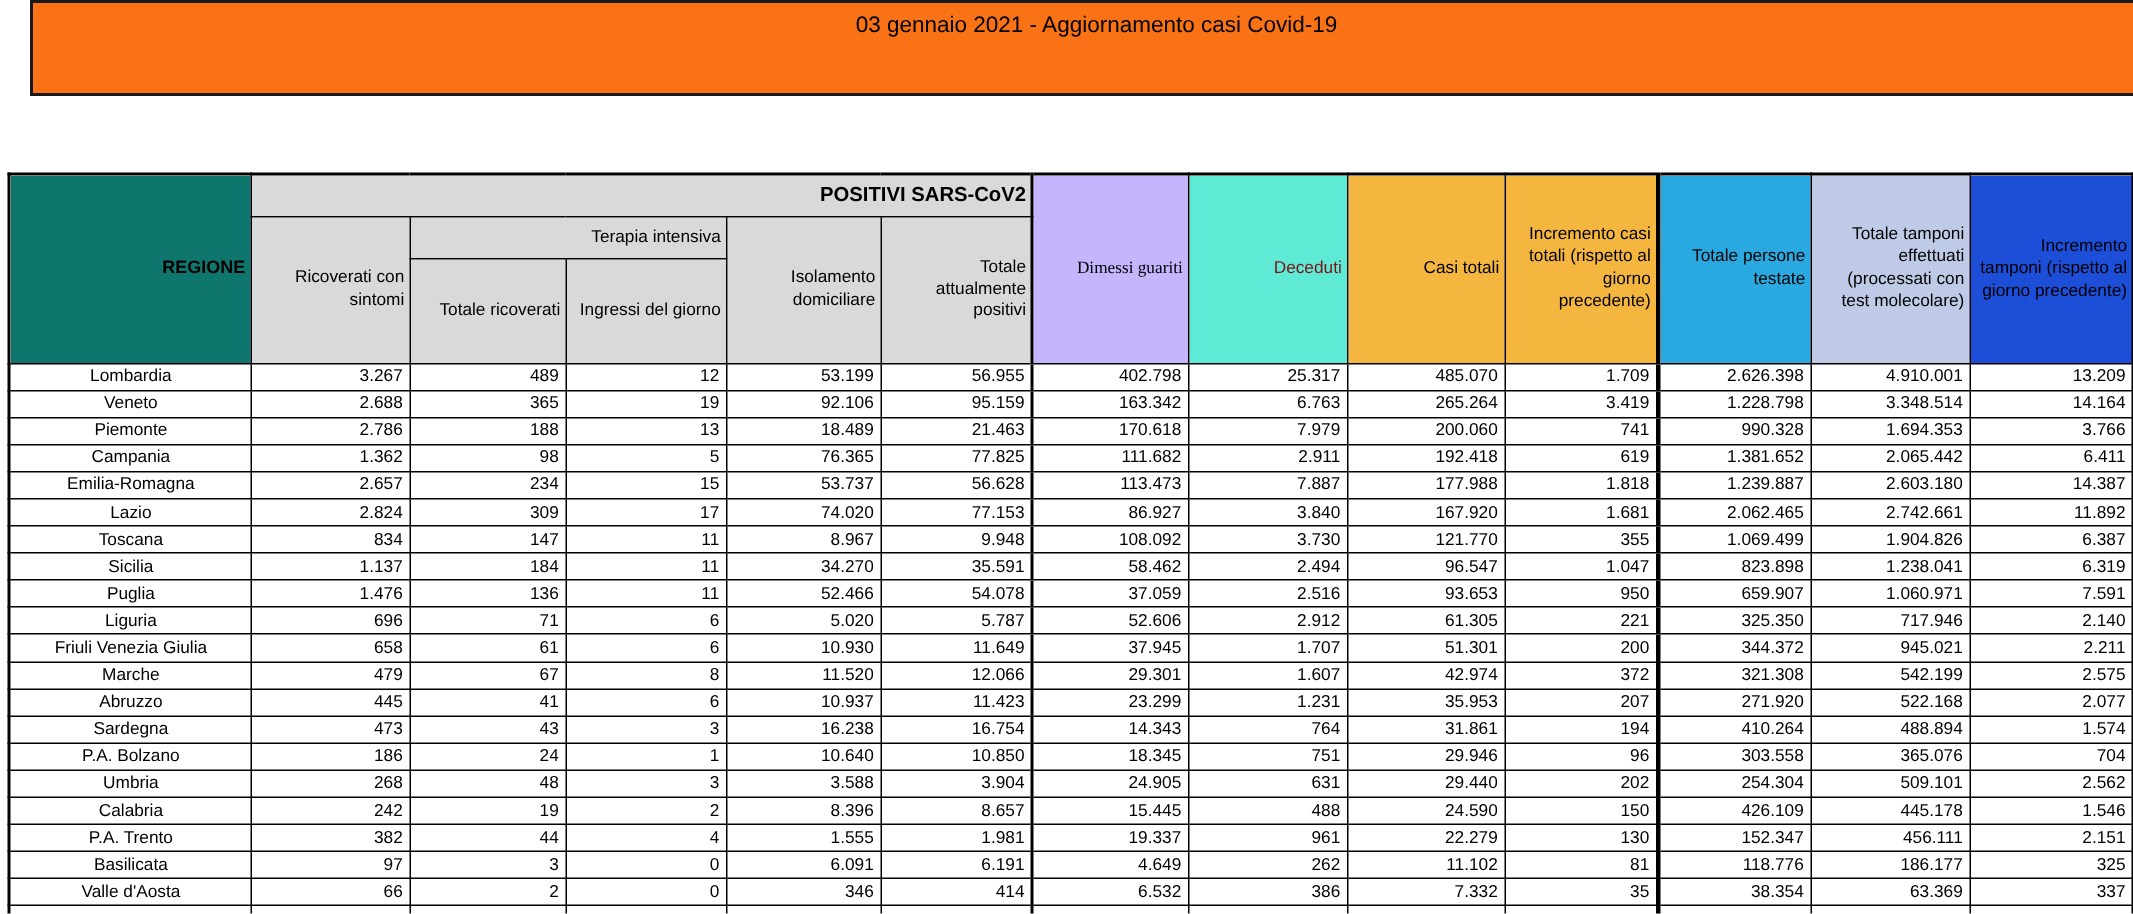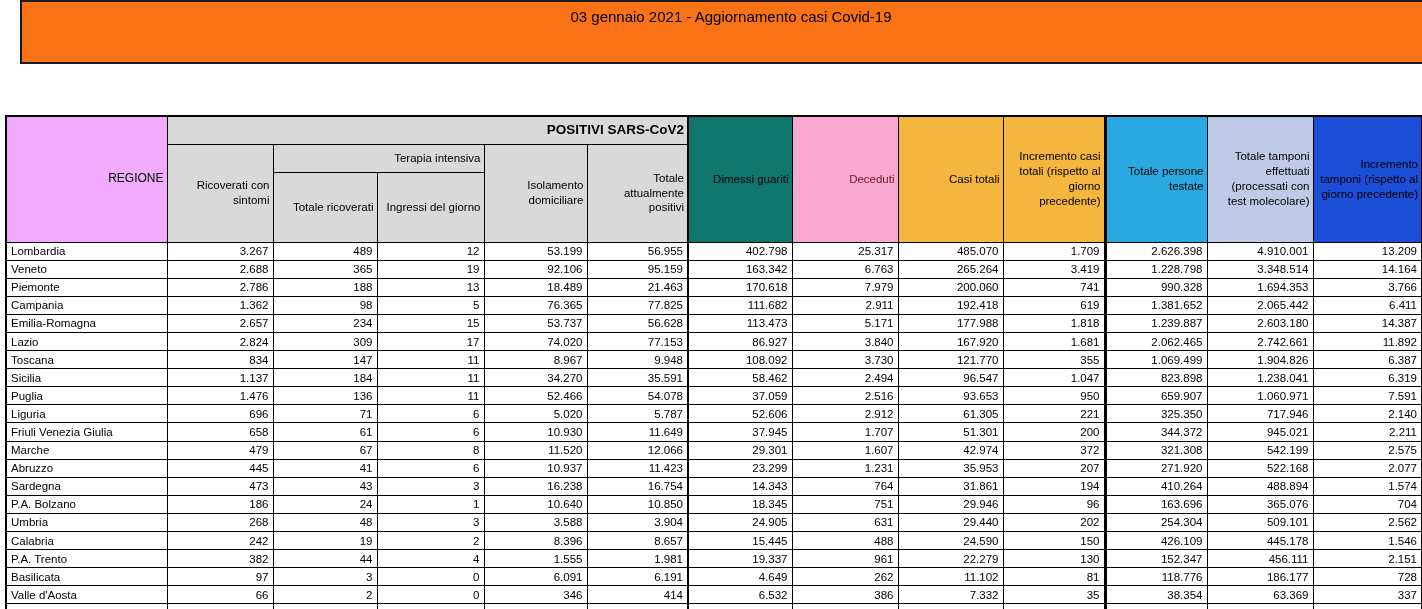--- a/index.html
+++ b/index.html
@@ -19,34 +19,34 @@
   table{
     border-collapse:collapse;table-layout:fixed;width:1416px;
     font-size:11.5px;
   }
   th,td{border:1px solid #000;overflow:hidden;white-space:nowrap;padding:0 3px;box-sizing:border-box;}
   table{border:2px solid #000;}
   thead th{font-weight:normal;text-align:right;vertical-align:middle;line-height:1.3;white-space:normal;font-size:11.5px;}
   tr.h1{height:28px;}
   tr.h2{height:28px;}
   tr.h3{height:70px;}
-  .regione-h{background:#f0abfc;font-weight:normal;font-size:12px;}
+  .regione-h{background:#0f766e;font-weight:bold;font-size:12px;}
   .band{background:#d9d9d9;font-weight:bold;font-size:13.5px;}
   .sub{background:#d9d9d9;}
-  .green{background:#0f766e;}
-  .red{background:#f9a8d4;color:#7a1416;}
+  .green{background:#c4b5fd;font-family:Liberation Serif, serif;}
+  .red{background:#5eead4;color:#7a1416;}
   .yellow{background:#f4b63f;}
   .blue{background:#2aa9e0;}
   .lavender{background:#bfcbe6;}
   .lgray{background:#1d4ed8;}
   .bl2{border-left:2px solid #000;}
   .bl3{border-left:3px solid #000;margin-top:12px;}
   tbody tr{height:18.1px;}
   tbody td{background:#fff;}
-  td.region{text-align:left;padding-left:4px;}
+  td.region{text-align:center;padding-left:4px;}
   td.num{text-align:right;padding-right:4px;}
 </style>
 </head>
 <body>
 
 <div class="title-box">
   <div class="title-line1">03 gennaio 2021 - Aggiornamento casi Covid-19</div>
 </div>
 
 <div class="table-wrap">
@@ -151,21 +151,21 @@
           <td class="num">6.411</td>
         </tr>
         <tr>
           <td class="region">Emilia-Romagna</td>
           <td class="num">2.657</td>
           <td class="num">234</td>
           <td class="num">15</td>
           <td class="num">53.737</td>
           <td class="num">56.628</td>
           <td class="num bl2">113.473</td>
-          <td class="num">5.171</td>
+          <td class="num">7.887</td>
           <td class="num">177.988</td>
           <td class="num">1.818</td>
           <td class="num bl3">1.239.887</td>
           <td class="num">2.603.180</td>
           <td class="num">14.387</td>
         </tr>
         <tr>
           <td class="region">Lazio</td>
           <td class="num">2.824</td>
           <td class="num">309</td>
@@ -304,21 +304,21 @@
           <td class="region">P.A. Bolzano</td>
           <td class="num">186</td>
           <td class="num">24</td>
           <td class="num">1</td>
           <td class="num">10.640</td>
           <td class="num">10.850</td>
           <td class="num bl2">18.345</td>
           <td class="num">751</td>
           <td class="num">29.946</td>
           <td class="num">96</td>
-          <td class="num bl3">163.696</td>
+          <td class="num bl3">303.558</td>
           <td class="num">365.076</td>
           <td class="num">704</td>
         </tr>
         <tr>
           <td class="region">Umbria</td>
           <td class="num">268</td>
           <td class="num">48</td>
           <td class="num">3</td>
           <td class="num">3.588</td>
           <td class="num">3.904</td>
@@ -366,21 +366,21 @@
           <td class="num">3</td>
           <td class="num">0</td>
           <td class="num">6.091</td>
           <td class="num">6.191</td>
           <td class="num bl2">4.649</td>
           <td class="num">262</td>
           <td class="num">11.102</td>
           <td class="num">81</td>
           <td class="num bl3">118.776</td>
           <td class="num">186.177</td>
-          <td class="num">728</td>
+          <td class="num">325</td>
         </tr>
         <tr>
           <td class="region">Valle d'Aosta</td>
           <td class="num">66</td>
           <td class="num">2</td>
           <td class="num">0</td>
           <td class="num">346</td>
           <td class="num">414</td>
           <td class="num bl2">6.532</td>
           <td class="num">386</td>

